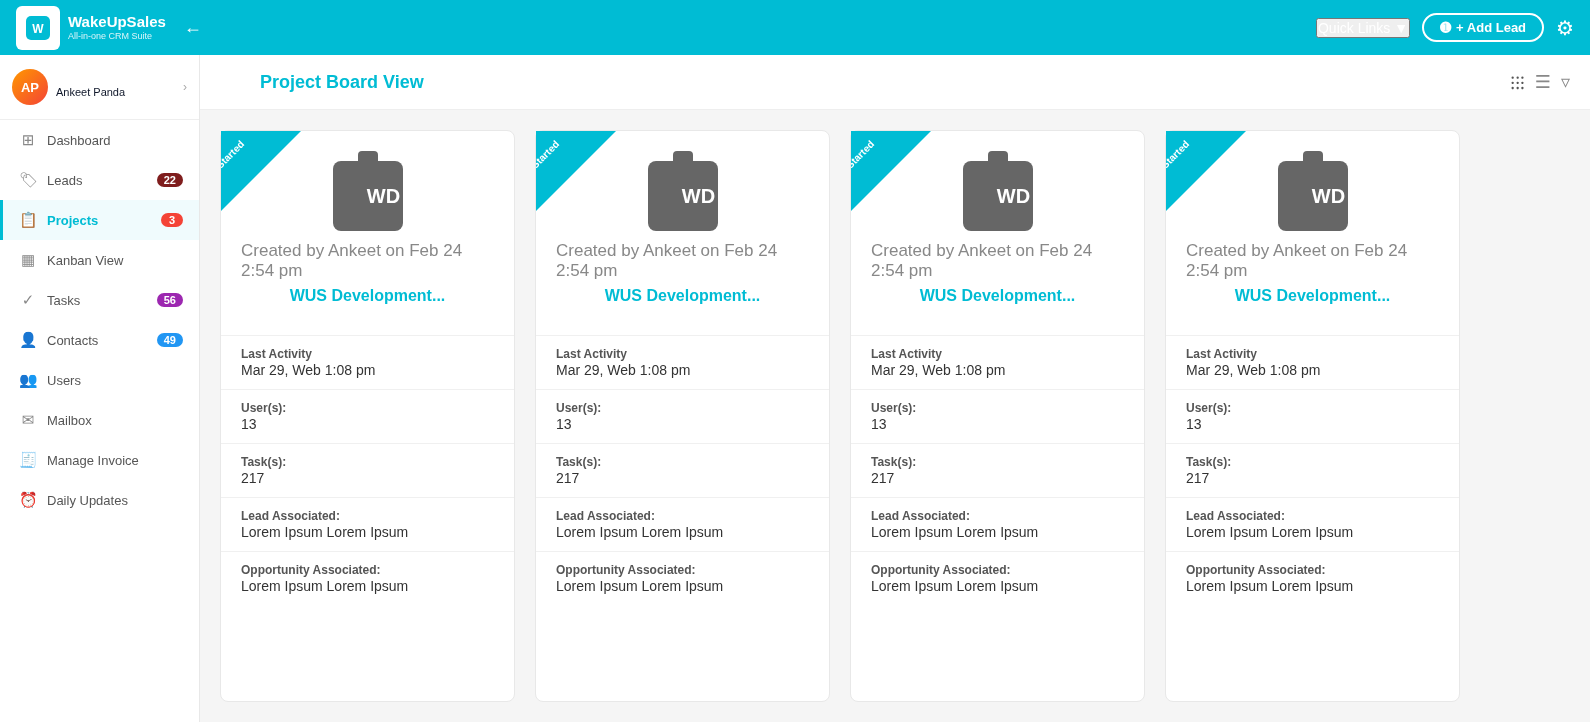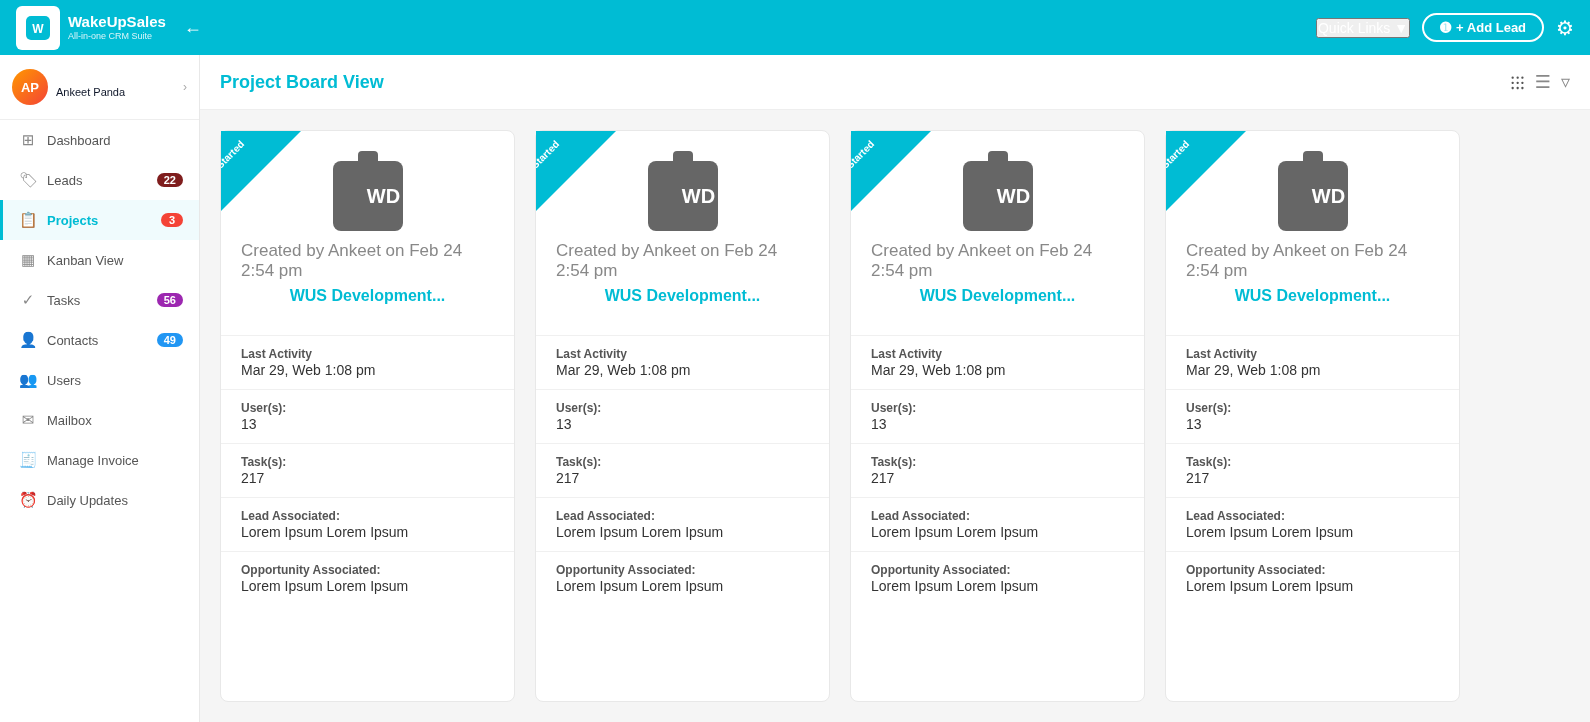--- a/index.html
+++ b/index.html
@@ -178,20 +178,21 @@
       display: flex;
       align-items: center;
       justify-content: space-between;
       border-bottom: 1px solid #eee;
       flex-shrink: 0;
     }
     .page-title {
       font-size: 18px;
       color: #00bcd4;
       font-weight: 600;
+      margin-left: 40px;
     }
     .view-controls {
       display: flex;
       align-items: center;
       gap: 10px;
     }
     .view-icon {
       font-size: 18px;
       color: #888;
       cursor: pointer;

